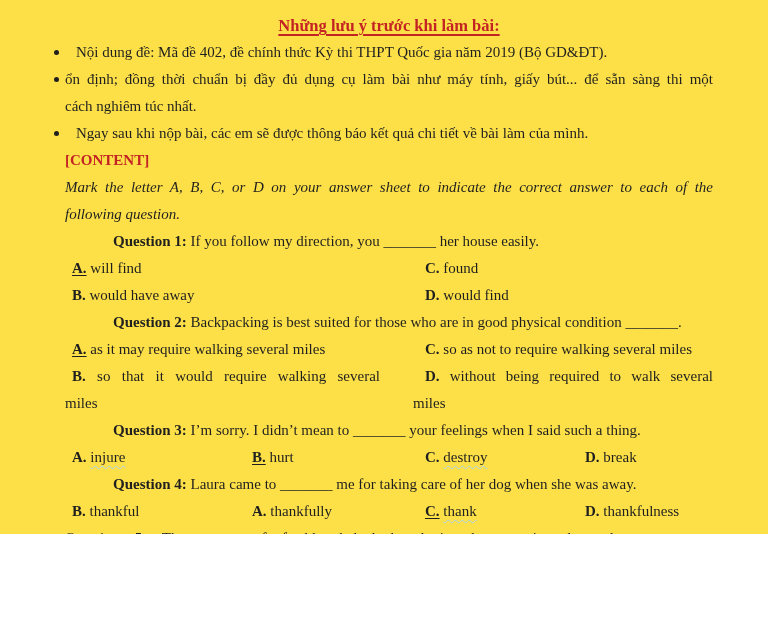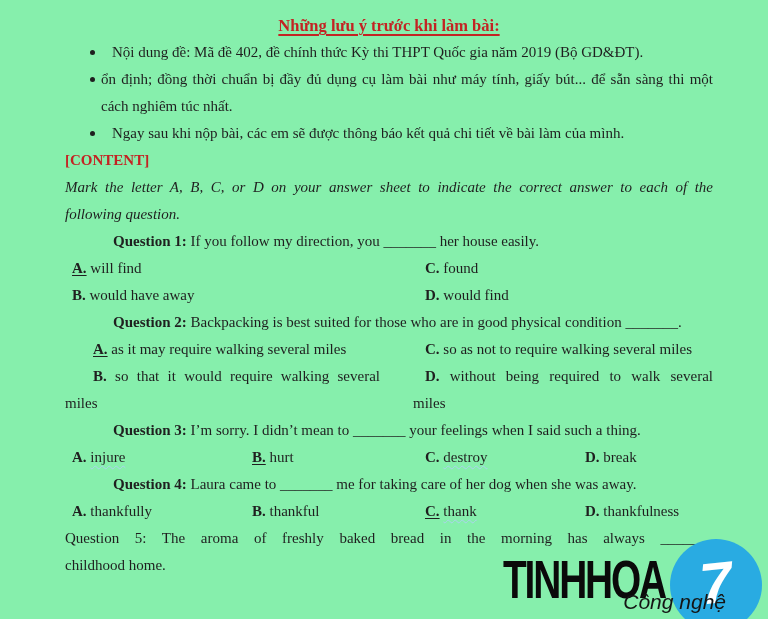--- a/index.html
+++ b/index.html
@@ -1,19 +1,19 @@
 <!DOCTYPE html>
 <html><head>
 <meta charset="utf-8">
 <style>
   html,body{margin:0;padding:0;}
   .page{
     position:relative;
-    width:768px;height:619px;
-    background:#86efac;
+    width:768px;height:534px;
+    background:#fde047;
     overflow:hidden;
     font-family:"Liberation Serif","DejaVu Serif",serif;
     font-size:15px;
     line-height:27px;
     color:#1f1f1f;
   }
   .content{
     position:absolute;
     left:65px; top:12px;
     width:648px;
@@ -23,21 +23,20 @@
     font-weight:bold;
     font-size:16.5px;
     color:#c32323;
     text-decoration:underline;
     text-underline-offset:3px;
     text-decoration-thickness:1.5px;
   }
   ul.notes{margin:0;padding:0;list-style:none;}
   ul.notes li{
     position:relative;
-    margin-left:36px;
   }
   ul.notes li::before{
     content:"";
     position:absolute;
     left:-11px; top:11px;
     width:5px;height:5px;border-radius:50%;
     background:#1f1f1f;
   }
   ul.notes li .note-line{ text-indent:0; }
   ul.notes li .note-line.first{ text-indent:11px; }
@@ -47,21 +46,21 @@
     color:#c32323;
   }
   .instruction{ font-weight:normal; font-style:italic; }
   .q-line .q-label{ font-weight:bold;margin-left:48px; }
   .q5-wrap{ position:relative; }
   
   .grid2{ display:grid; grid-template-columns:353px 1fr; }
   .grid2 .cell{ padding-left:7px; }
   .grid2w{ display:grid; grid-template-columns:348px 1fr; }
   .grid2w .cell-l{ padding-right:33px; }
-  .grid2w .cell-l .opt-first{ text-indent:7px;margin-left:21px; }
+  .grid2w .cell-l .opt-first{ text-indent:7px; }
   .grid2w .cell-r .opt-first{ text-indent:12px; }
   .grid4{ display:grid; grid-template-columns:180px 173px 160px 1fr; }
   .grid4 .cell{ padding-left:7px; }
   .opt-label{ font-weight:bold; }
   .opt-label.correct{ text-decoration:underline; text-underline-offset:2px; }
   .sq{
     text-decoration:underline;
     text-decoration-style:wavy;
     text-decoration-color:#a9d3ec;
     text-decoration-thickness:1px;
@@ -169,22 +168,22 @@
     <div class="q-line"><span class="q-label">Question 3:</span> <span>I’m sorry. I didn’t mean to _______ your feelings when I said such a thing.</span></div>
     <div class="grid4">
       <div class="cell"><span class="opt-label">A.</span> <span class="sq">injure</span></div>
       <div class="cell"><span class="opt-label correct">B.</span> <span>hurt</span></div>
       <div class="cell"><span class="opt-label">C.</span> <span class="sq">destroy</span></div>
       <div class="cell"><span class="opt-label">D.</span> <span>break</span></div>
     </div>
 
     <div class="q-line"><span class="q-label">Question 4:</span> <span>Laura came to _______ me for taking care of her dog when she was away.</span></div>
     <div class="grid4">
+      <div class="cell"><span class="opt-label">B.</span> <span>thankful</span></div>
       <div class="cell"><span class="opt-label">A.</span> <span>thankfully</span></div>
-      <div class="cell"><span class="opt-label">B.</span> <span>thankful</span></div>
       <div class="cell"><span class="opt-label correct">C.</span> <span class="sq">thank</span></div>
       <div class="cell"><span class="opt-label">D.</span> <span>thankfulness</span></div>
     </div>
 
     <div class="q5-wrap">
       <div class="stretch"><span class="q-label">Question 5:</span> <span>The aroma of freshly baked bread in the morning has alway</span><span>s _______</span></div>
       <div>childhood home.</div>
     </div>
 
   </div>

